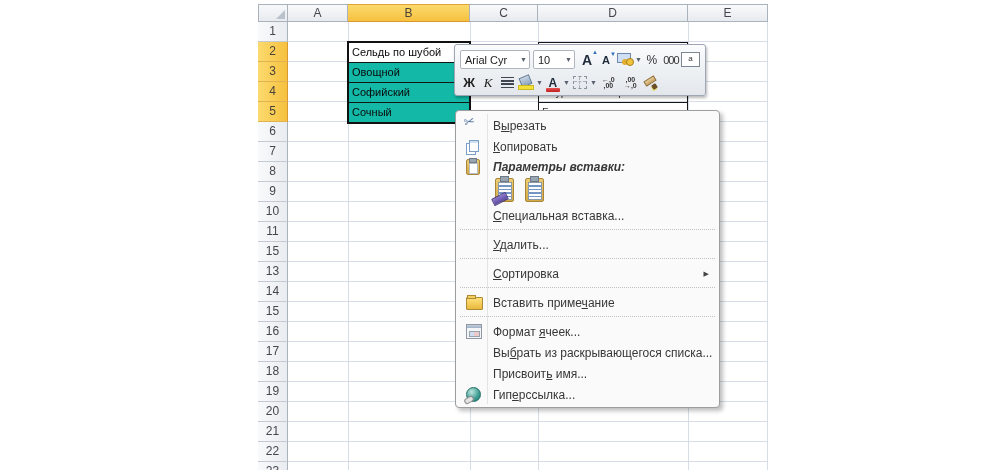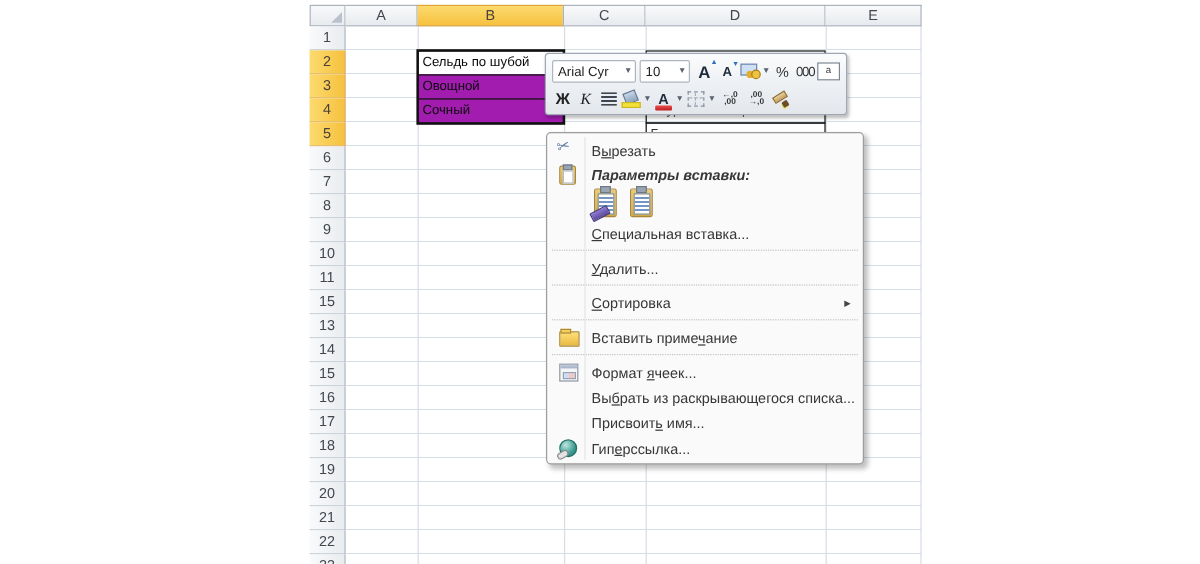--- a/index.html
+++ b/index.html
@@ -47,21 +47,21 @@
   }
   .vline{position:absolute;top:0;bottom:0;width:1px;background:#d6dde6;}
   
   .btable,.dtable{position:absolute;z-index:5;}
   .cellbox{
     box-sizing:border-box;border:1px solid #151515;margin-top:-1px;
     height:21px;line-height:19px;font-size:11px;color:#0a0a0a;
     padding-left:3px;white-space:nowrap;overflow:hidden;background:#fff;
   }
   .cellbox:first-child{margin-top:0}
-  .cellbox.sel{background:#a21caf;}
+  .cellbox.sel{background:#14b8a6;}
   .range-outline{
     position:absolute;left:-1px;top:-1px;right:-1px;bottom:-1px;
     border:2px solid #111;pointer-events:none;
   }
   .dtable .cellbox{background:transparent;color:#333;}
   
   .mini-toolbar{
     position:absolute;left:454px;top:44px;width:252px;height:52px;z-index:50;
     background:linear-gradient(#fbfcfd,#eef1f4 48%,#e3e7ec);
     border:1px solid #9ea7b3;border-radius:3px;
@@ -204,20 +204,21 @@
   <div class="cells-area">
     <div class="vline" style="left:60px"></div>
     <div class="vline" style="left:182px"></div>
     <div class="vline" style="left:250px"></div>
     <div class="vline" style="left:400px"></div>
     <div class="vline" style="left:479px"></div>
   </div>
   <div class="btable" style="left:90px;top:38px;width:122px">
     <div class="cellbox">Сельдь по шубой</div>
       <div class="cellbox sel">Овощной</div>
+      <div class="cellbox sel">Софийский</div>
       <div class="cellbox sel">Сочный</div>
       <div class="range-outline"></div>
   </div>
   <div class="dtable" style="left:280px;top:38px;width:150px">
       <div class="cellbox"></div>
       <div class="cellbox"></div>
       <div class="cellbox">с куриными тефтельками</div>
       <div class="cellbox">Б</div>
     </div>
 </div>
@@ -290,20 +291,24 @@
       <span class="ic ic-brush"></span>
     </div>
   </div>
 </div>
 
 <div class="ctx-menu">
   <div>
       <div class="menu-item">
         <div class="mi-icon ic-scissors">✂</div>
         <div class="mi-label">В<u>ы</u>резать</div>
+      </div>
+      <div class="menu-item">
+        <div class="mi-icon ic ic-copy"></div>
+        <div class="mi-label"><u>К</u>опировать</div>
       </div>
       <div class="menu-item bold menu-label-row">
         <div class="mi-icon ic ic-paste"></div>
         <div class="mi-label">Параметры вставки:</div>
       </div>
       <div class="paste-row">
         <div class="pbtn" style="left: 35px;">
           <div class="pb-base"></div>
           <div class="pb-clip"></div>
           <div class="pb-sheet"></div>

